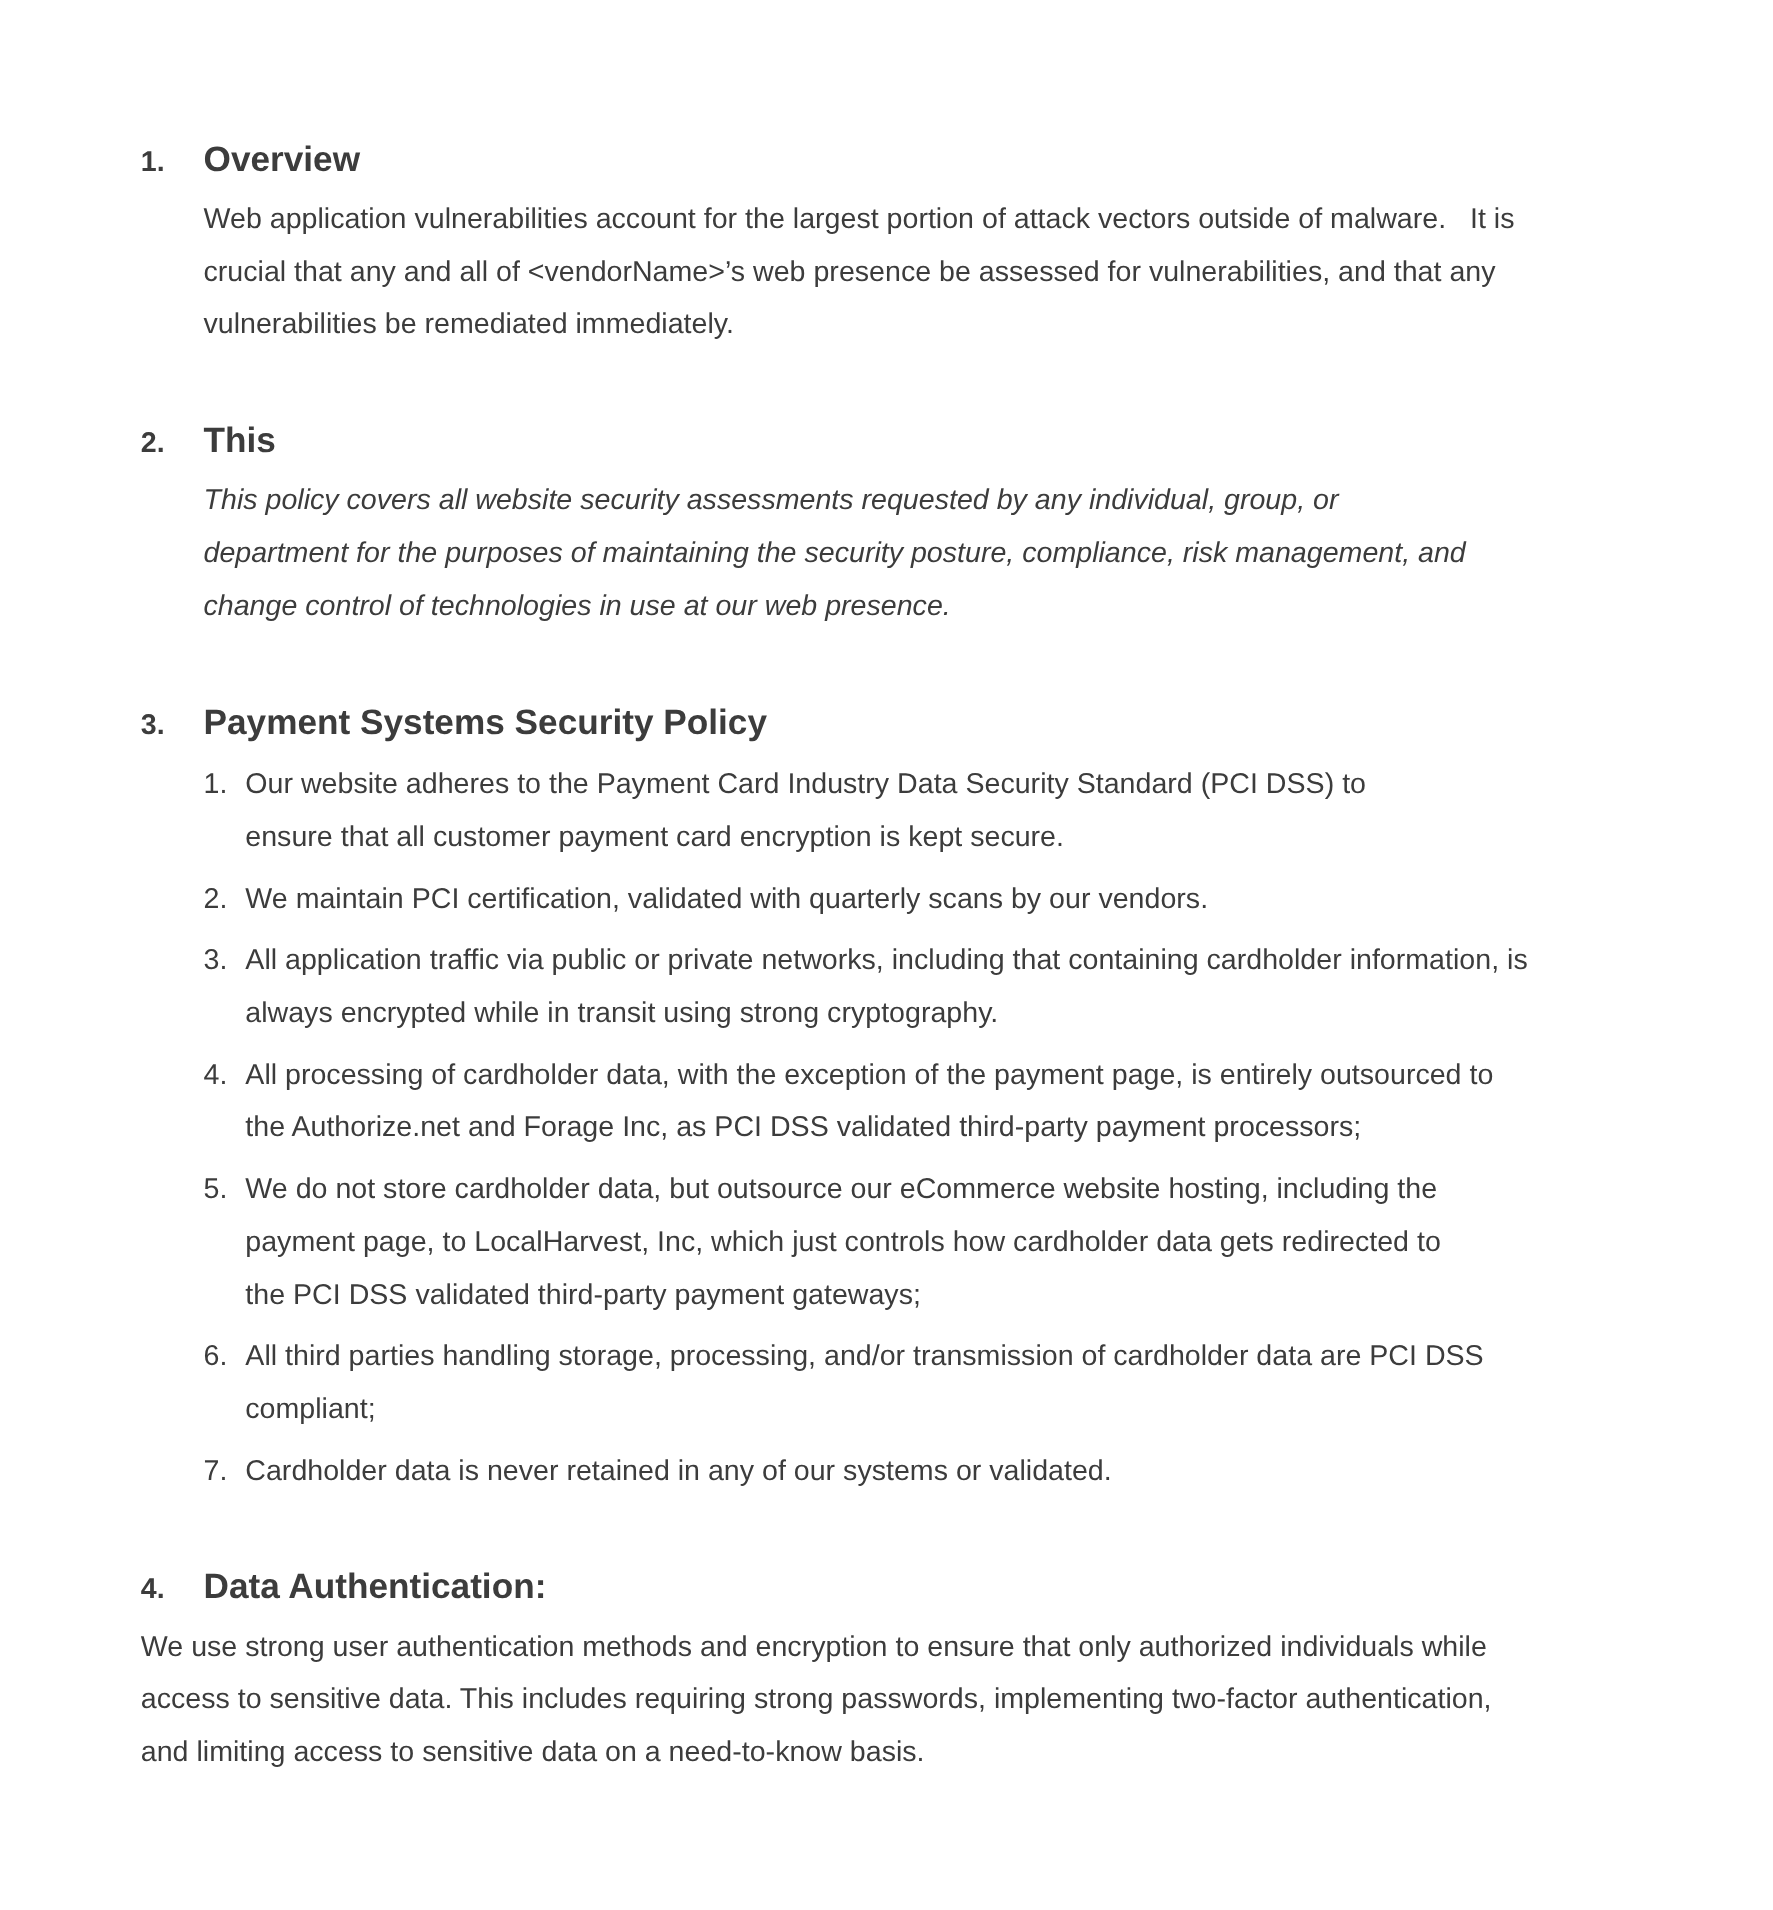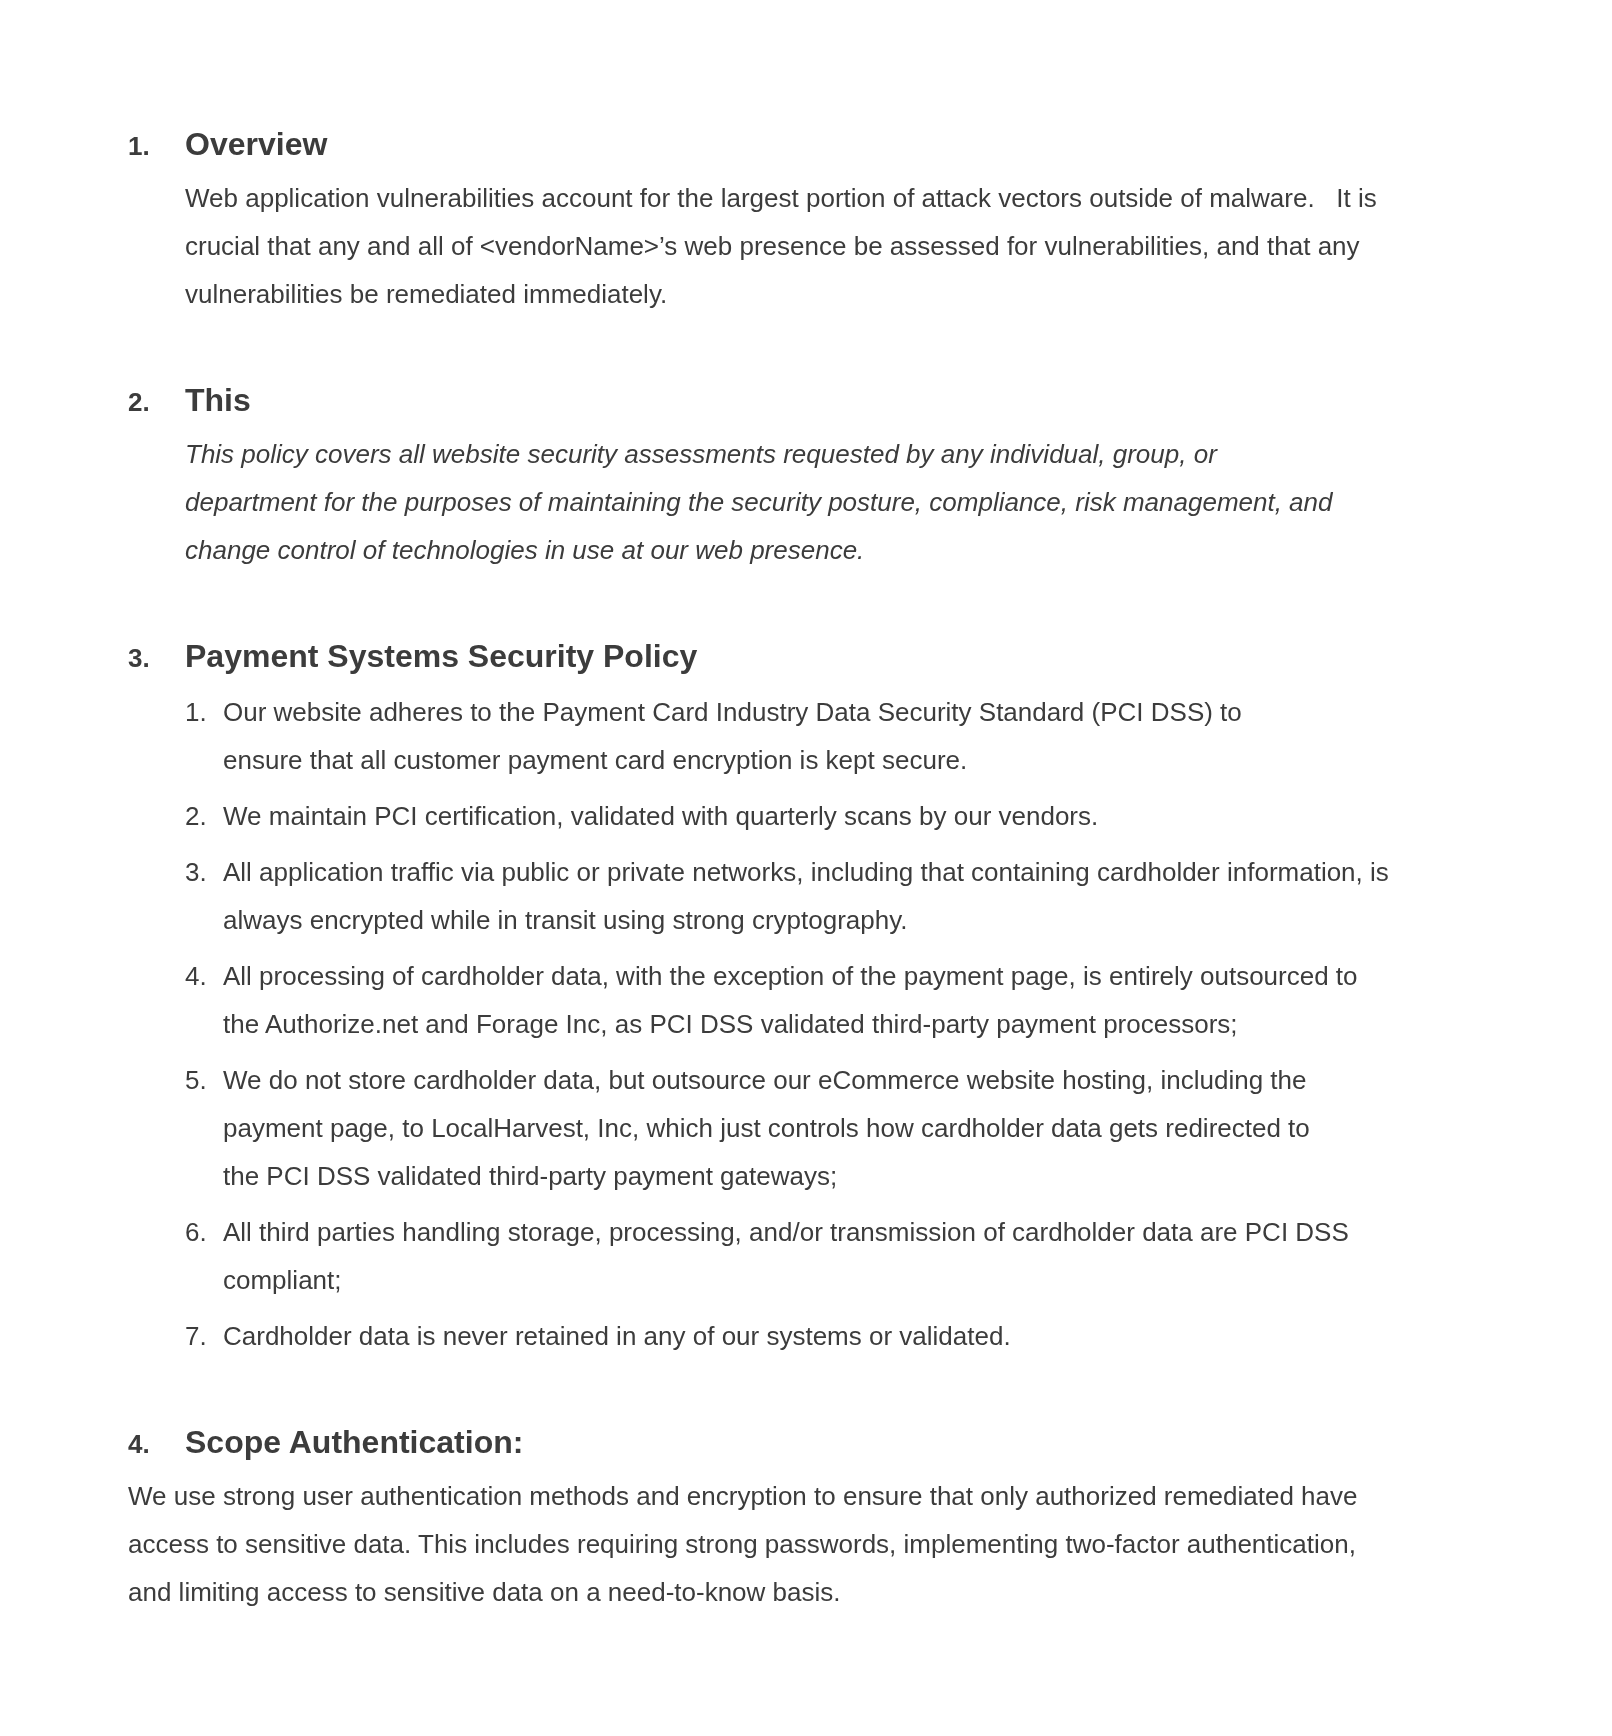--- a/index.html
+++ b/index.html
@@ -115,18 +115,18 @@
       <div class="subitem">
         <span class="sub-num">7.</span>
         <p class="sub-text" style="max-width:1220px">Cardholder data is never retained in any of our systems or validated.</p>
       </div>
     </div>
   </section>
 
   <section class="sec">
     <div class="sec-heading">
       <span class="sec-num">4.</span>
-      <h2 class="sec-title">Scope Authentication:</h2>
+      <h2 class="sec-title">Data Authentication:</h2>
     </div>
-    <p class="body full w-s4">We use strong user authentication methods and encryption to ensure that only authorized remediated have access to sensitive data. This includes requiring strong passwords, implementing two-factor authentication, and limiting access to sensitive data on a need-to-know basis.</p>
+    <p class="body full w-s4">We use strong user authentication methods and encryption to ensure that only authorized individuals while access to sensitive data. This includes requiring strong passwords, implementing two-factor authentication, and limiting access to sensitive data on a need-to-know basis.</p>
   </section>
 
 </div>
 
 </body></html>

